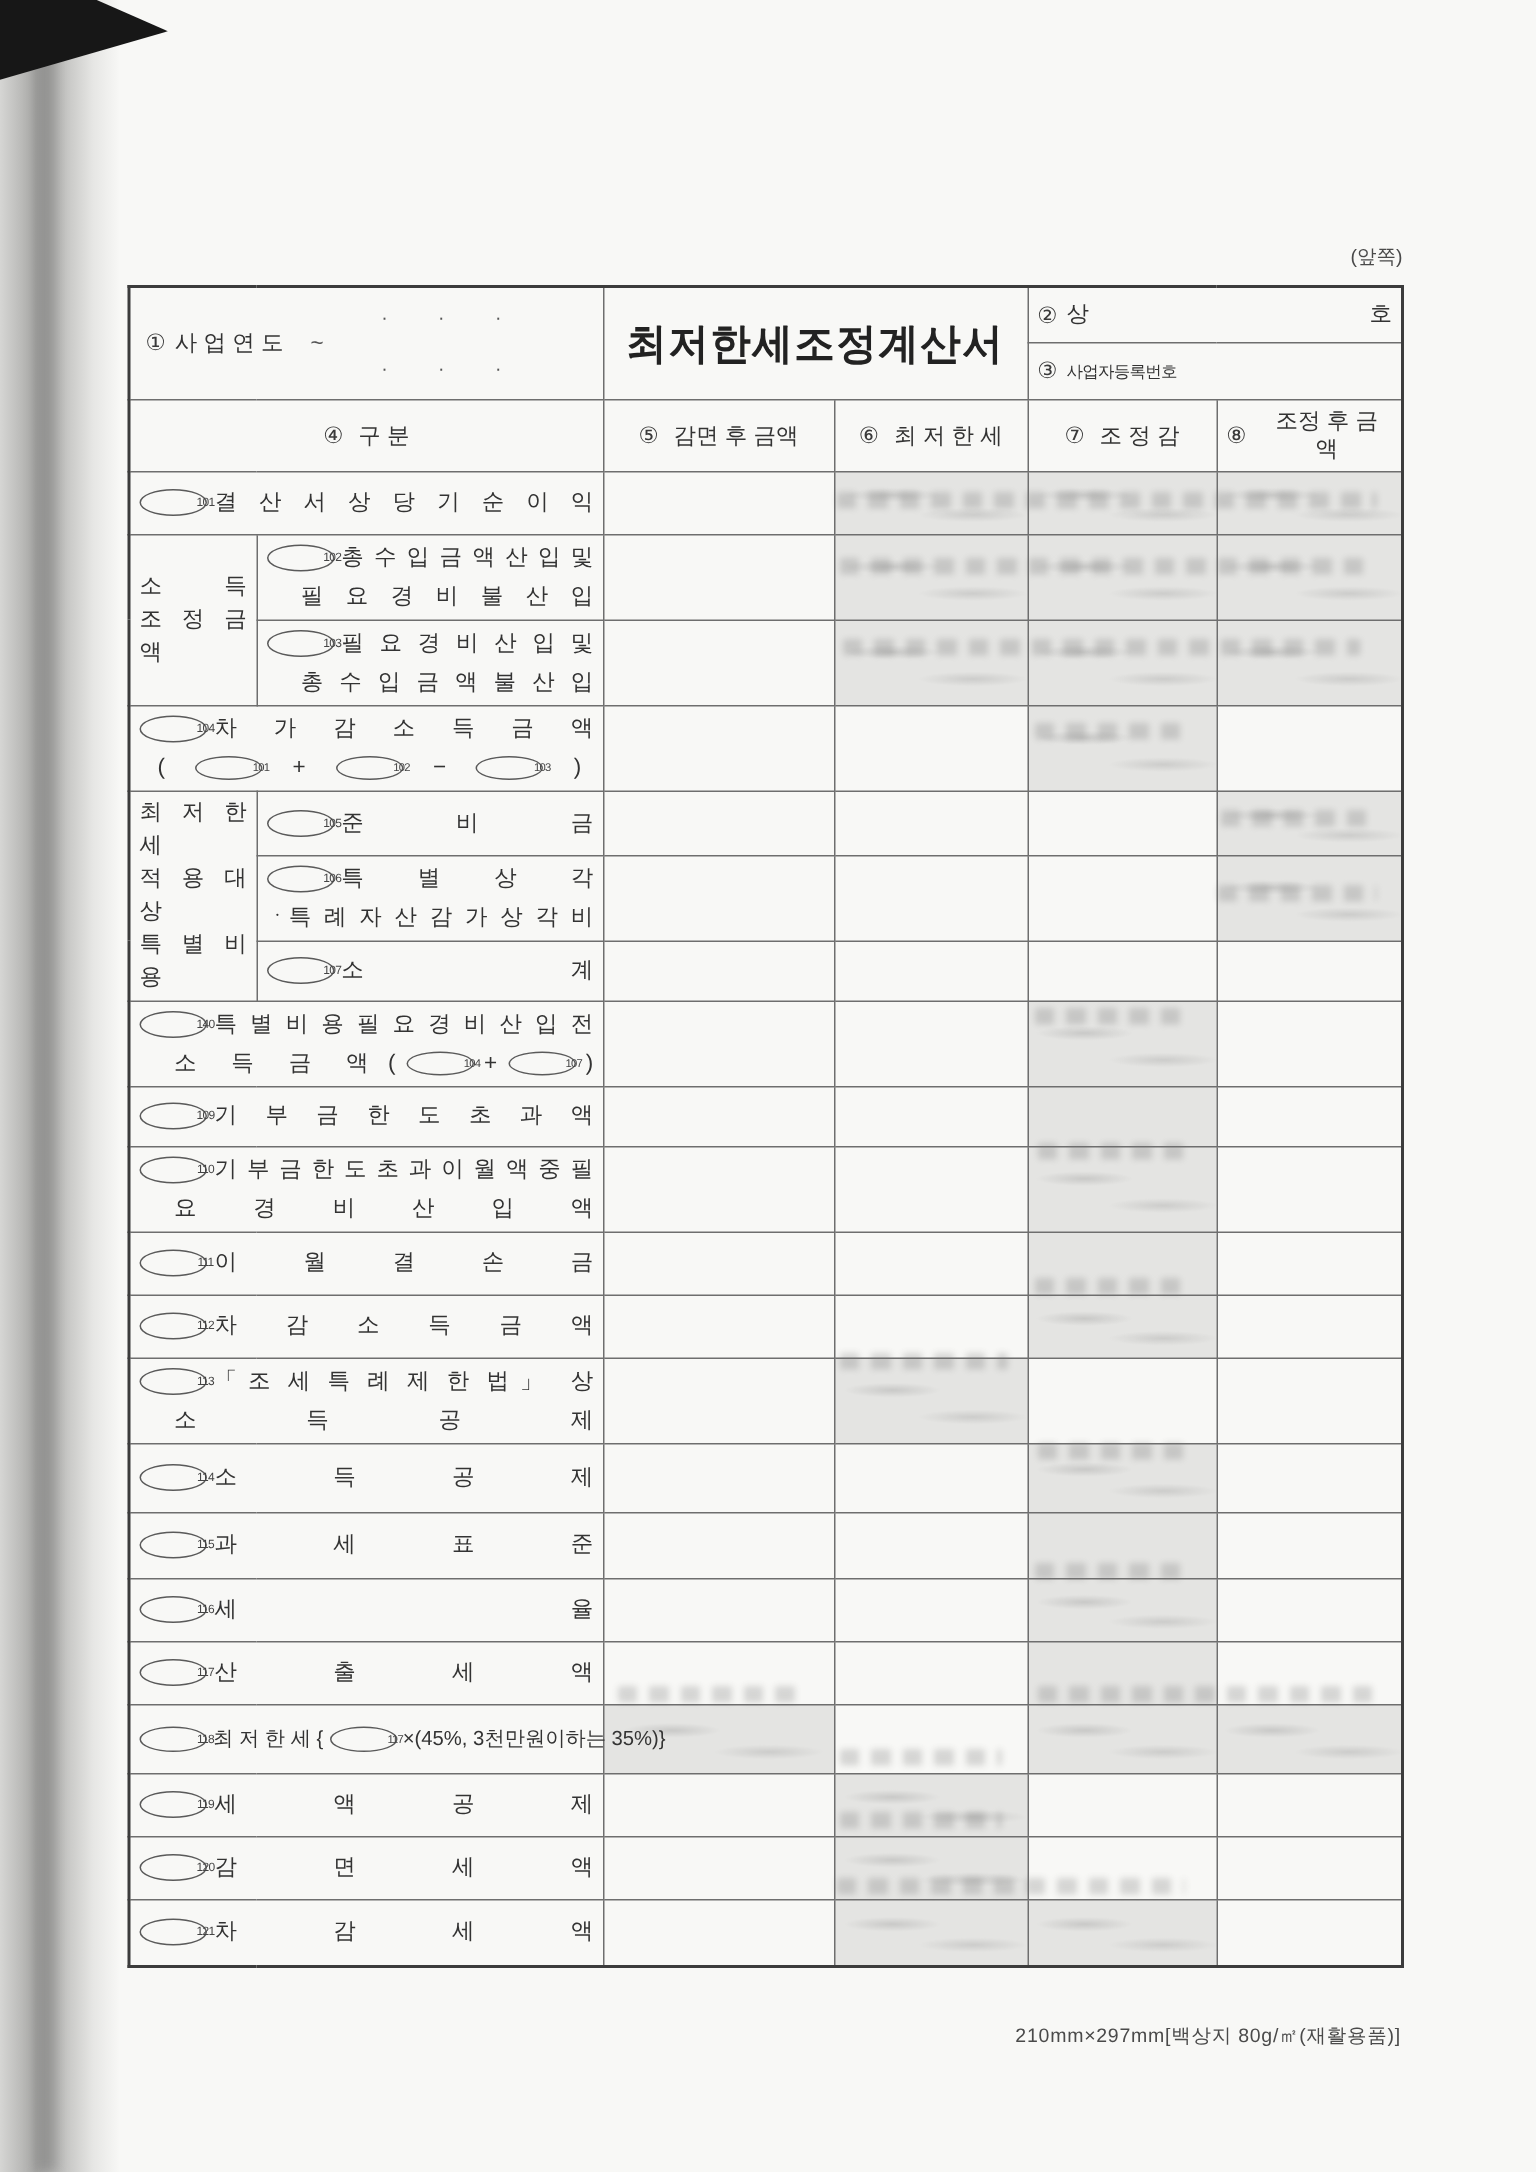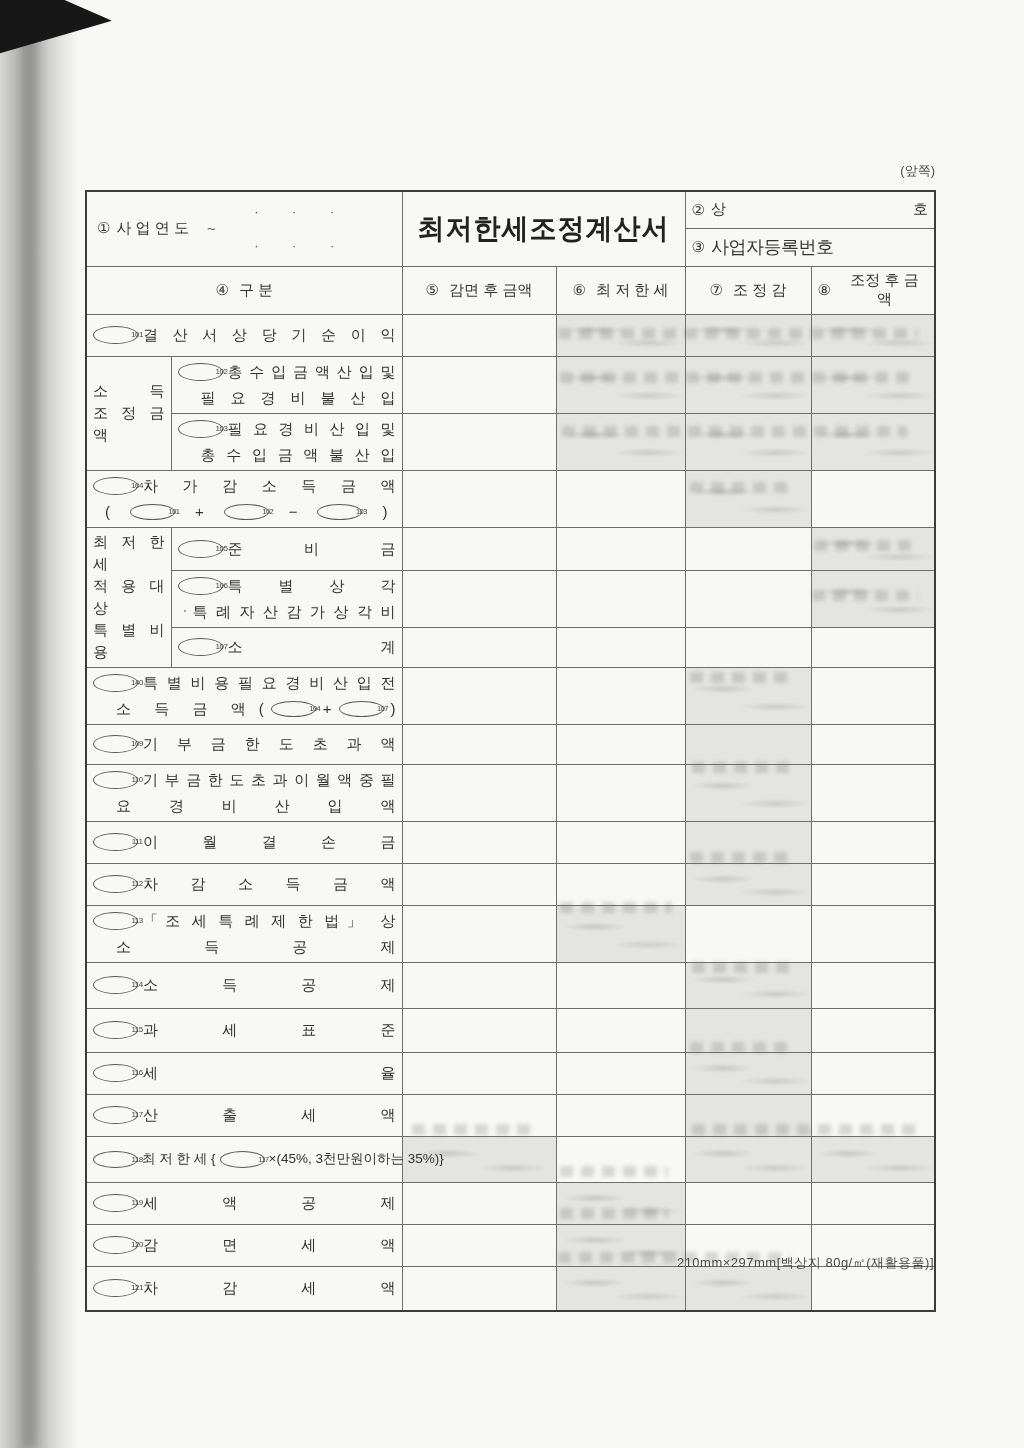--- a/index.html
+++ b/index.html
@@ -44,24 +44,24 @@
   .txt.j{flex:1;text-align:justify;text-align-last:justify;white-space:normal;}
   .l2{padding-left:23px;}
   .fml{display:flex;flex:1;justify-content:space-between;align-items:center;padding:0 8px 0 12px;}
   .fml2{display:flex;align-items:center;gap:7px;margin-left:8px;}
   td.grp{padding:4px 9px;}
   td.grp .txt.j{display:block;line-height:22px;}
   .hc{text-align:center;}
   .hc .inner{display:inline-flex;align-items:center;gap:4px;}
   .r118line{display:flex;align-items:center;gap:4px;font-size:13.5px;white-space:nowrap;}
   .r118line .cn{width:17px;height:17px;}
-  .reg{letter-spacing:-.5px;font-size:18px;}
+  .reg{letter-spacing:-.5px;font-size:11px;}
   .co{display:flex;align-items:center;}
   .co .sp{flex:1;text-align:justify;text-align-last:justify;}
-  .footer-spec{position:absolute;right:90px;top:1254px;font-size:13px;color:#4a4a4a;letter-spacing:.5px;}
+  .footer-spec{position:absolute;right:90px;top:1348px;font-size:13px;color:#4a4a4a;letter-spacing:.5px;}
   .pageno{position:absolute;left:0;right:0;top:1380px;text-align:center;font-size:15px;font-weight:bold;color:#555;letter-spacing:2px;}
 </style>
 </head>
 <body>
 
 <div class="page">
   <div class="gutter"></div>
   <div class="gutter-streak"></div>
   <div class="corner-mark"></div>
 

